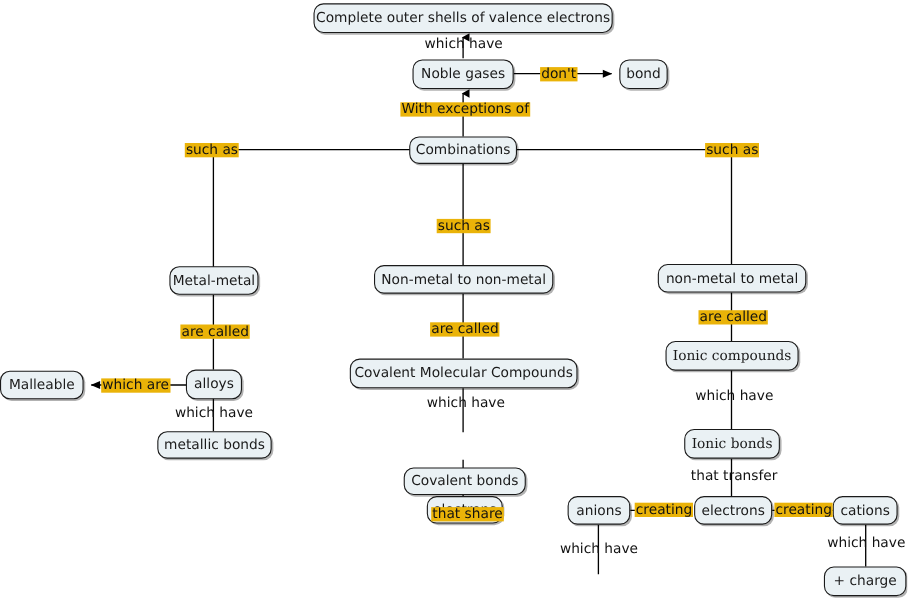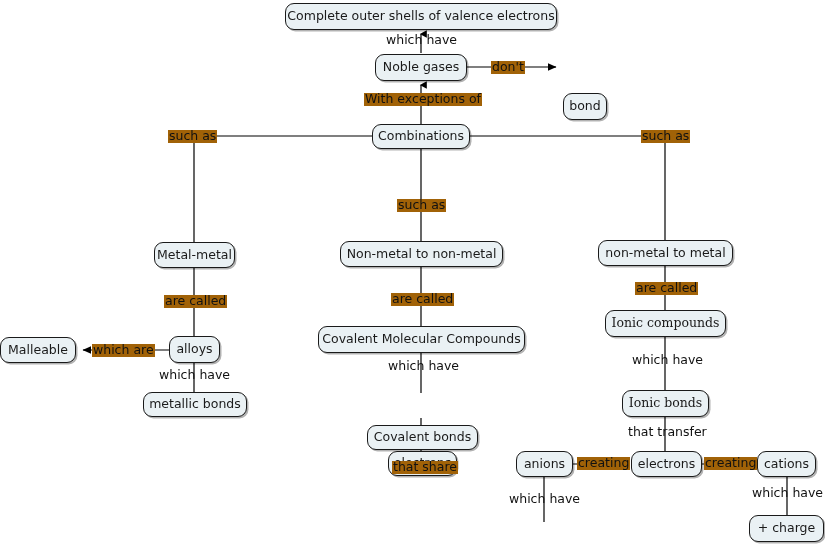--- a/index.html
+++ b/index.html
@@ -40,21 +40,21 @@
     padding: 0 8px;
   }
   .node.serif {
     font-family: "DejaVu Serif", "Liberation Serif", serif;
   }
   .elabel {
     position: absolute;
     font-size: 12.5px;
     line-height: 1;
     color: #111111;
-    background: #a16207;
+    background: #eab308;
     white-space: nowrap;
     padding: 0 1px;
     display: inline-block;
   }
 </style>
 </head>
 <body>
 
 <div id="canvas">
 
@@ -117,21 +117,21 @@
   </svg>
 
   <div class="node" style="left:285px; top:3px; width:272px; height:27px;">
     <span>Complete outer shells of valence electrons</span>
   </div>
 
   <div class="node" style="left:375px; top:54px; width:92px; height:27px;">
     <span>Noble gases</span>
   </div>
 
-  <div class="node" style="left:563px; top:54px; width:44px; height:27px;margin-top:39px;">
+  <div class="node" style="left:563px; top:54px; width:44px; height:27px;">
     <span>bond</span>
   </div>
 
   <div class="node" style="left:372px; top:124px; width:98px; height:25px;">
     <span>Combinations</span>
   </div>
 
   <div class="node" style="left:154px; top:242px; width:81px; height:26px;">
     <span>Metal-metal</span>
   </div>

